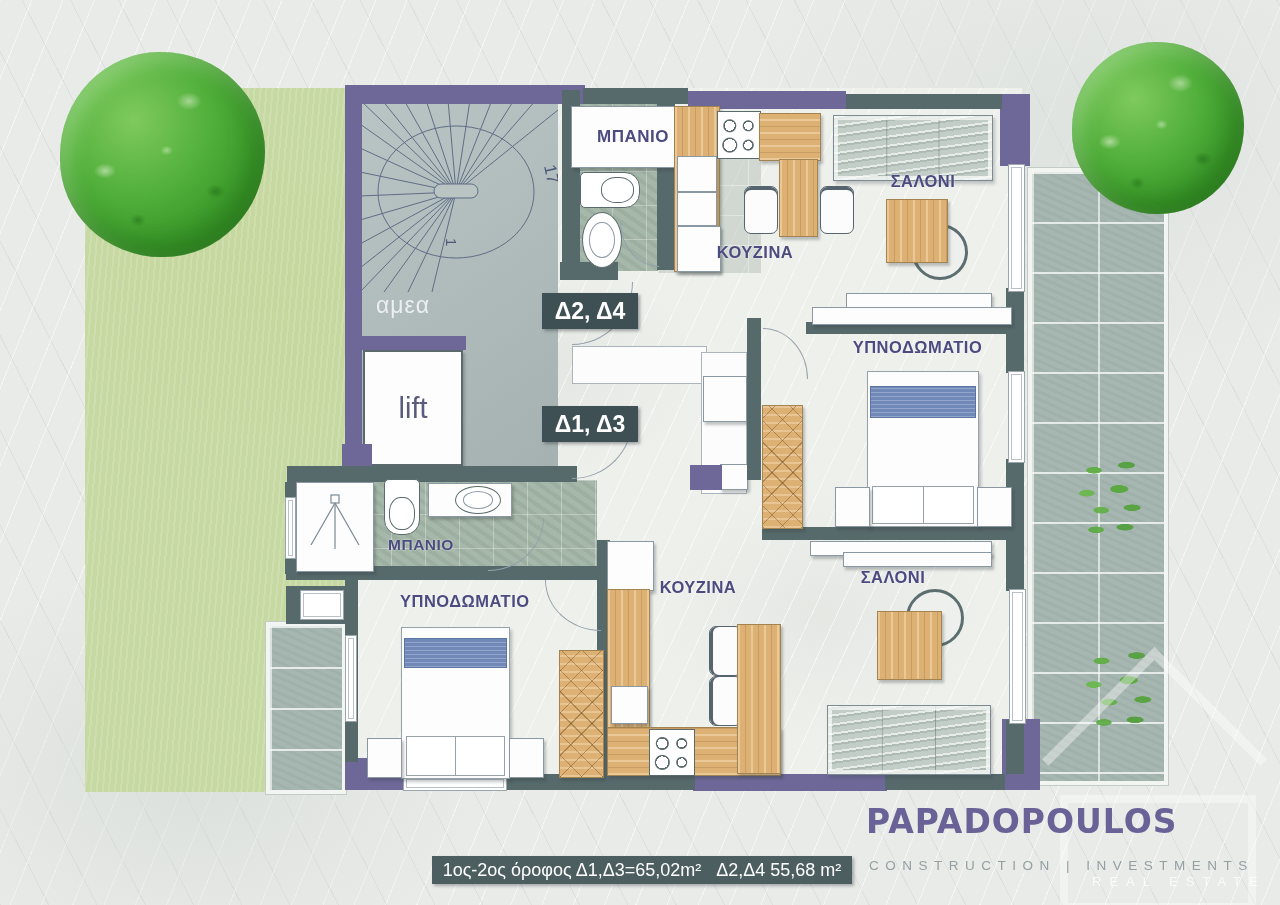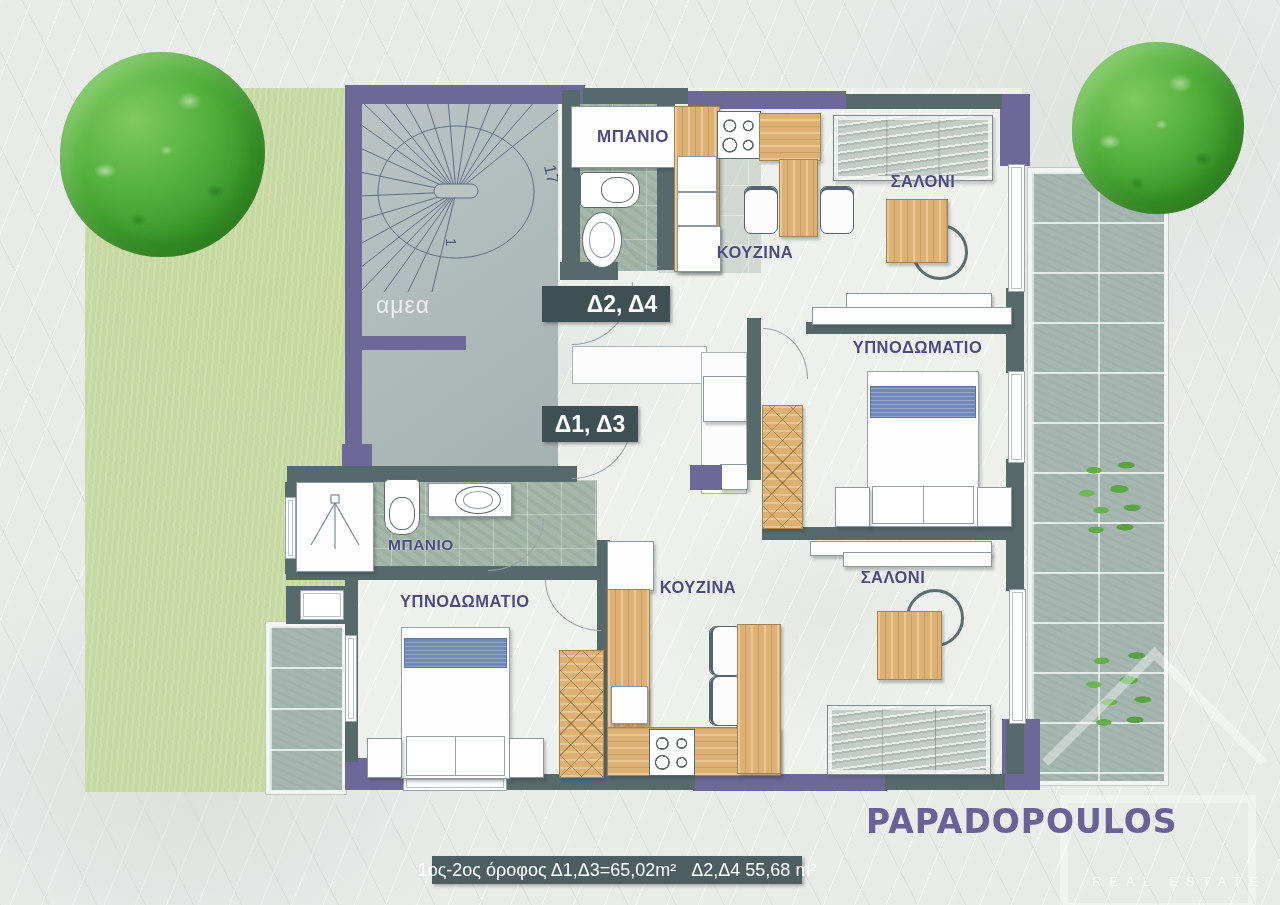--- a/index.html
+++ b/index.html
@@ -147,20 +147,23 @@
       <line x1="96" y1="92" x2="24" y2="192"></line>
         <line x1="96" y1="92" x2="48" y2="192"></line>
       <line x1="96" y1="92" x2="72" y2="192"></line>
       <rect x="74" y="84" width="44" height="14" rx="7" fill="#b9c4c3"></rect>
     </g>
     <text x="184" y="66" transform="rotate(78 184 66)" font-size="17" fill="#4a5878">17</text>
     <text x="86" y="138" transform="rotate(90 86 138)" font-size="15" fill="#4a5878">1</text>
   </svg>
   <div class="abs amea" style="left:376px;top:292px;">αμεα</div>
   <div class="abs wallp" style="left:356px;top:336px;width:110px;height:14px;"></div>
+  <div class="abs white-box" style="left:363px;top:350px;width:96px;height:112px;border-width:2px;border-color:#5b6b6d;">
+    <div class="lift-label">lift</div>
+  </div>
 
   <div class="abs tiles" style="left:578px;top:103px;width:80px;height:168px;"></div>
   <div class="abs tiles-light" style="left:658px;top:155px;width:103px;height:118px;"></div>
   <div class="abs tiles" style="left:357px;top:480px;width:240px;height:88px;"></div>
 
   <div class="abs" style="left:572px;top:346px;width:133px;height:36px;background:#fbfcfb;border:1px solid #aab5bb;"></div>
   <div class="abs" style="left:701px;top:352px;width:44px;height:140px;background:#fbfcfb;border:1px solid #aab5bb;"></div>
   <div class="abs white-box" style="left:703px;top:376px;width:42px;height:44px;"></div>
   <div class="abs white-box" style="left:720px;top:464px;width:26px;height:24px;"></div>
 
@@ -288,27 +291,28 @@
   <div class="abs plant" style="left:1082px;top:645px;width:78px;height:88px;"></div>
 
   <div class="abs room-label" style="left:700px;top:243px;width:110px;">ΚΟΥΖΙΝΑ</div>
   <div class="abs room-label" style="left:878px;top:172px;width:90px;">ΣΑΛΟΝΙ</div>
   <div class="abs room-label" style="left:845px;top:338px;width:145px;">ΥΠΝΟΔΩΜΑΤΙΟ</div>
   <div class="abs room-label" style="left:376px;top:536px;width:90px;font-size:15.5px;">ΜΠΑΝΙΟ</div>
   <div class="abs room-label" style="left:400px;top:592px;width:125px;">ΥΠΝΟΔΩΜΑΤΙΟ</div>
   <div class="abs room-label" style="left:648px;top:578px;width:100px;">ΚΟΥΖΙΝΑ</div>
   <div class="abs room-label" style="left:848px;top:568px;width:90px;">ΣΑΛΟΝΙ</div>
 
-  <div class="abs tag" style="left:542px;top:286px;width:96px;height:36px;padding-left:32px;">Δ2, Δ4</div>
+  <div class="abs tag" style="left:542px;top:293px;width:96px;height:36px;">Δ2, Δ4</div>
   <div class="abs tag" style="left:542px;top:406px;width:96px;height:36px;">Δ1, Δ3</div>
 
   <div class="abs wm" style="left:1040px;top:700px;width:230px;height:200px;">
     <div class="abs wm-roof" style="left:35px;top:-20px;"></div>
     <div class="abs wm-body" style="left:20px;top:95px;width:180px;height:100px;"></div>
   </div>
   <div class="abs wm-text" style="left:1092px;top:874px;">REAL ESTATE</div>
 
-  <div class="abs caption-bar" style="left:432px;top:856px;width:370px;height:28px;">
+  <div class="abs caption-bar" style="left:432px;top:856px;width:420px;height:28px;">
     <span class="caption-text">1ος-2ος όροφος Δ1,Δ3=65,02m²   Δ2,Δ4 55,68 m²</span>
   </div>
   <div class="abs logo-company" style="left:866px;top:802px;width:400px;">PAPADOPOULOS</div>
+  <div class="abs logo-tagline" style="left:869px;top:858px;width:400px;">CONSTRUCTION | INVESTMENTS</div>
 
 </div>
 
 </body></html>

